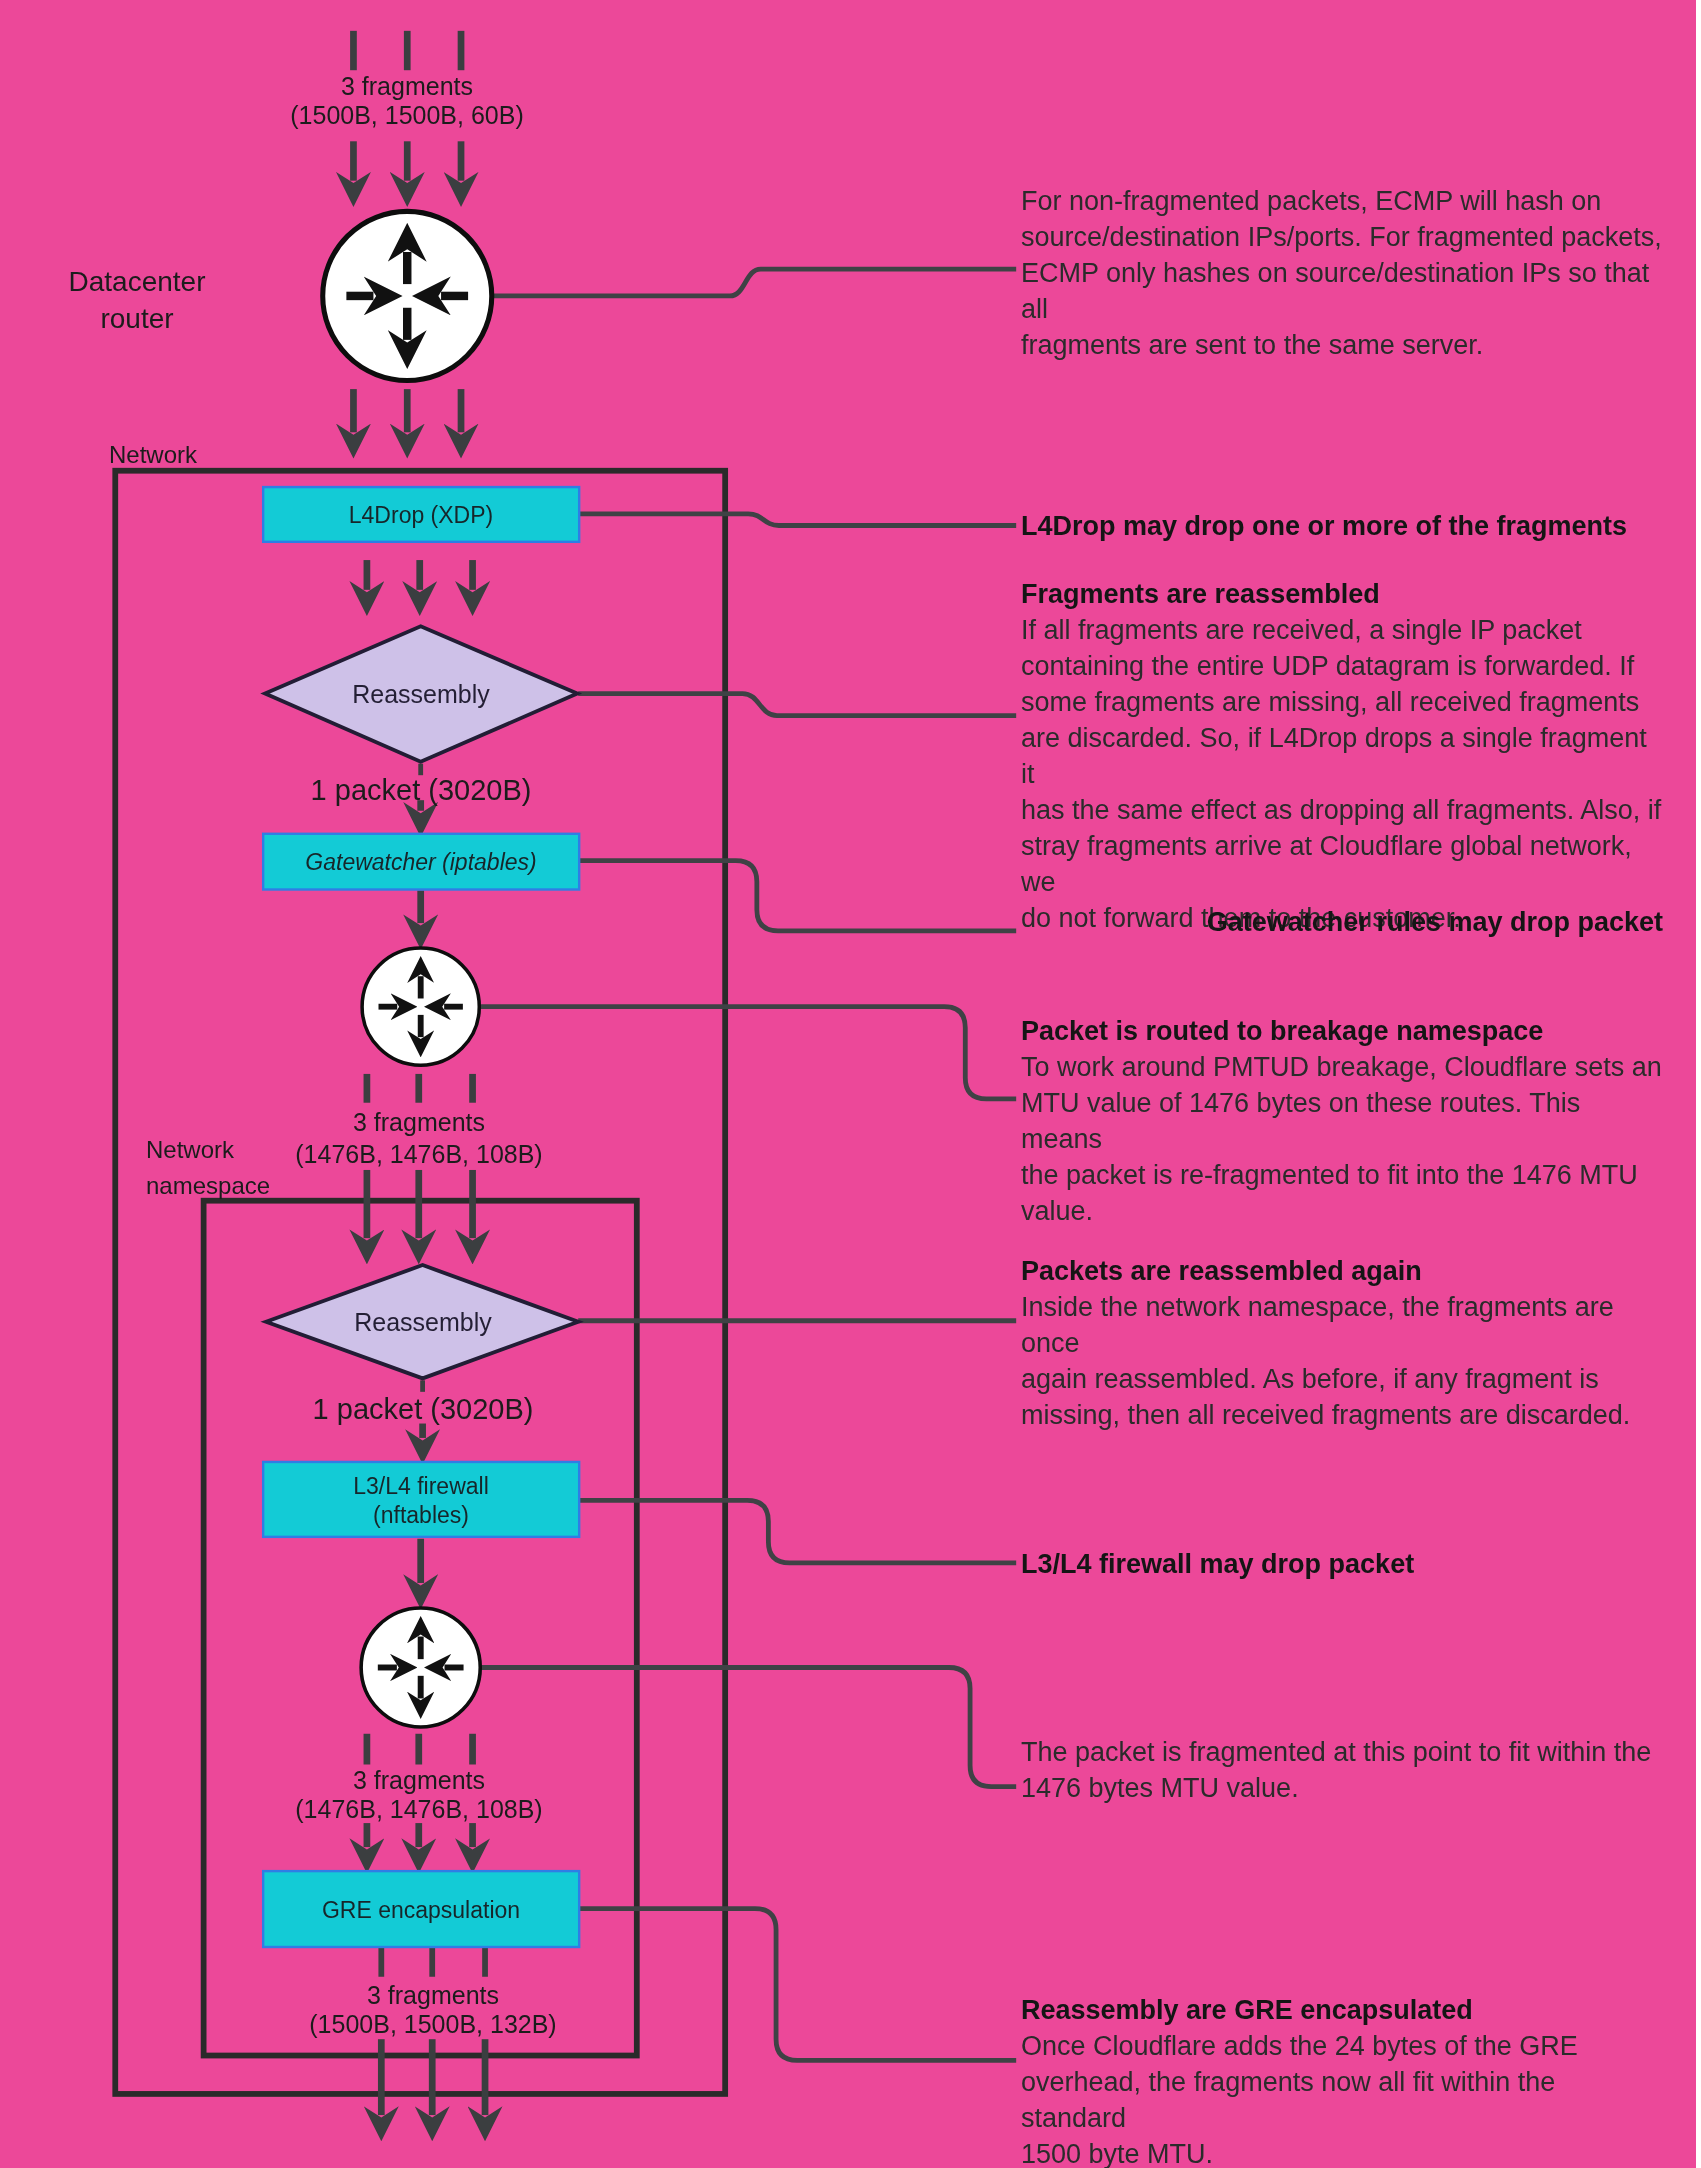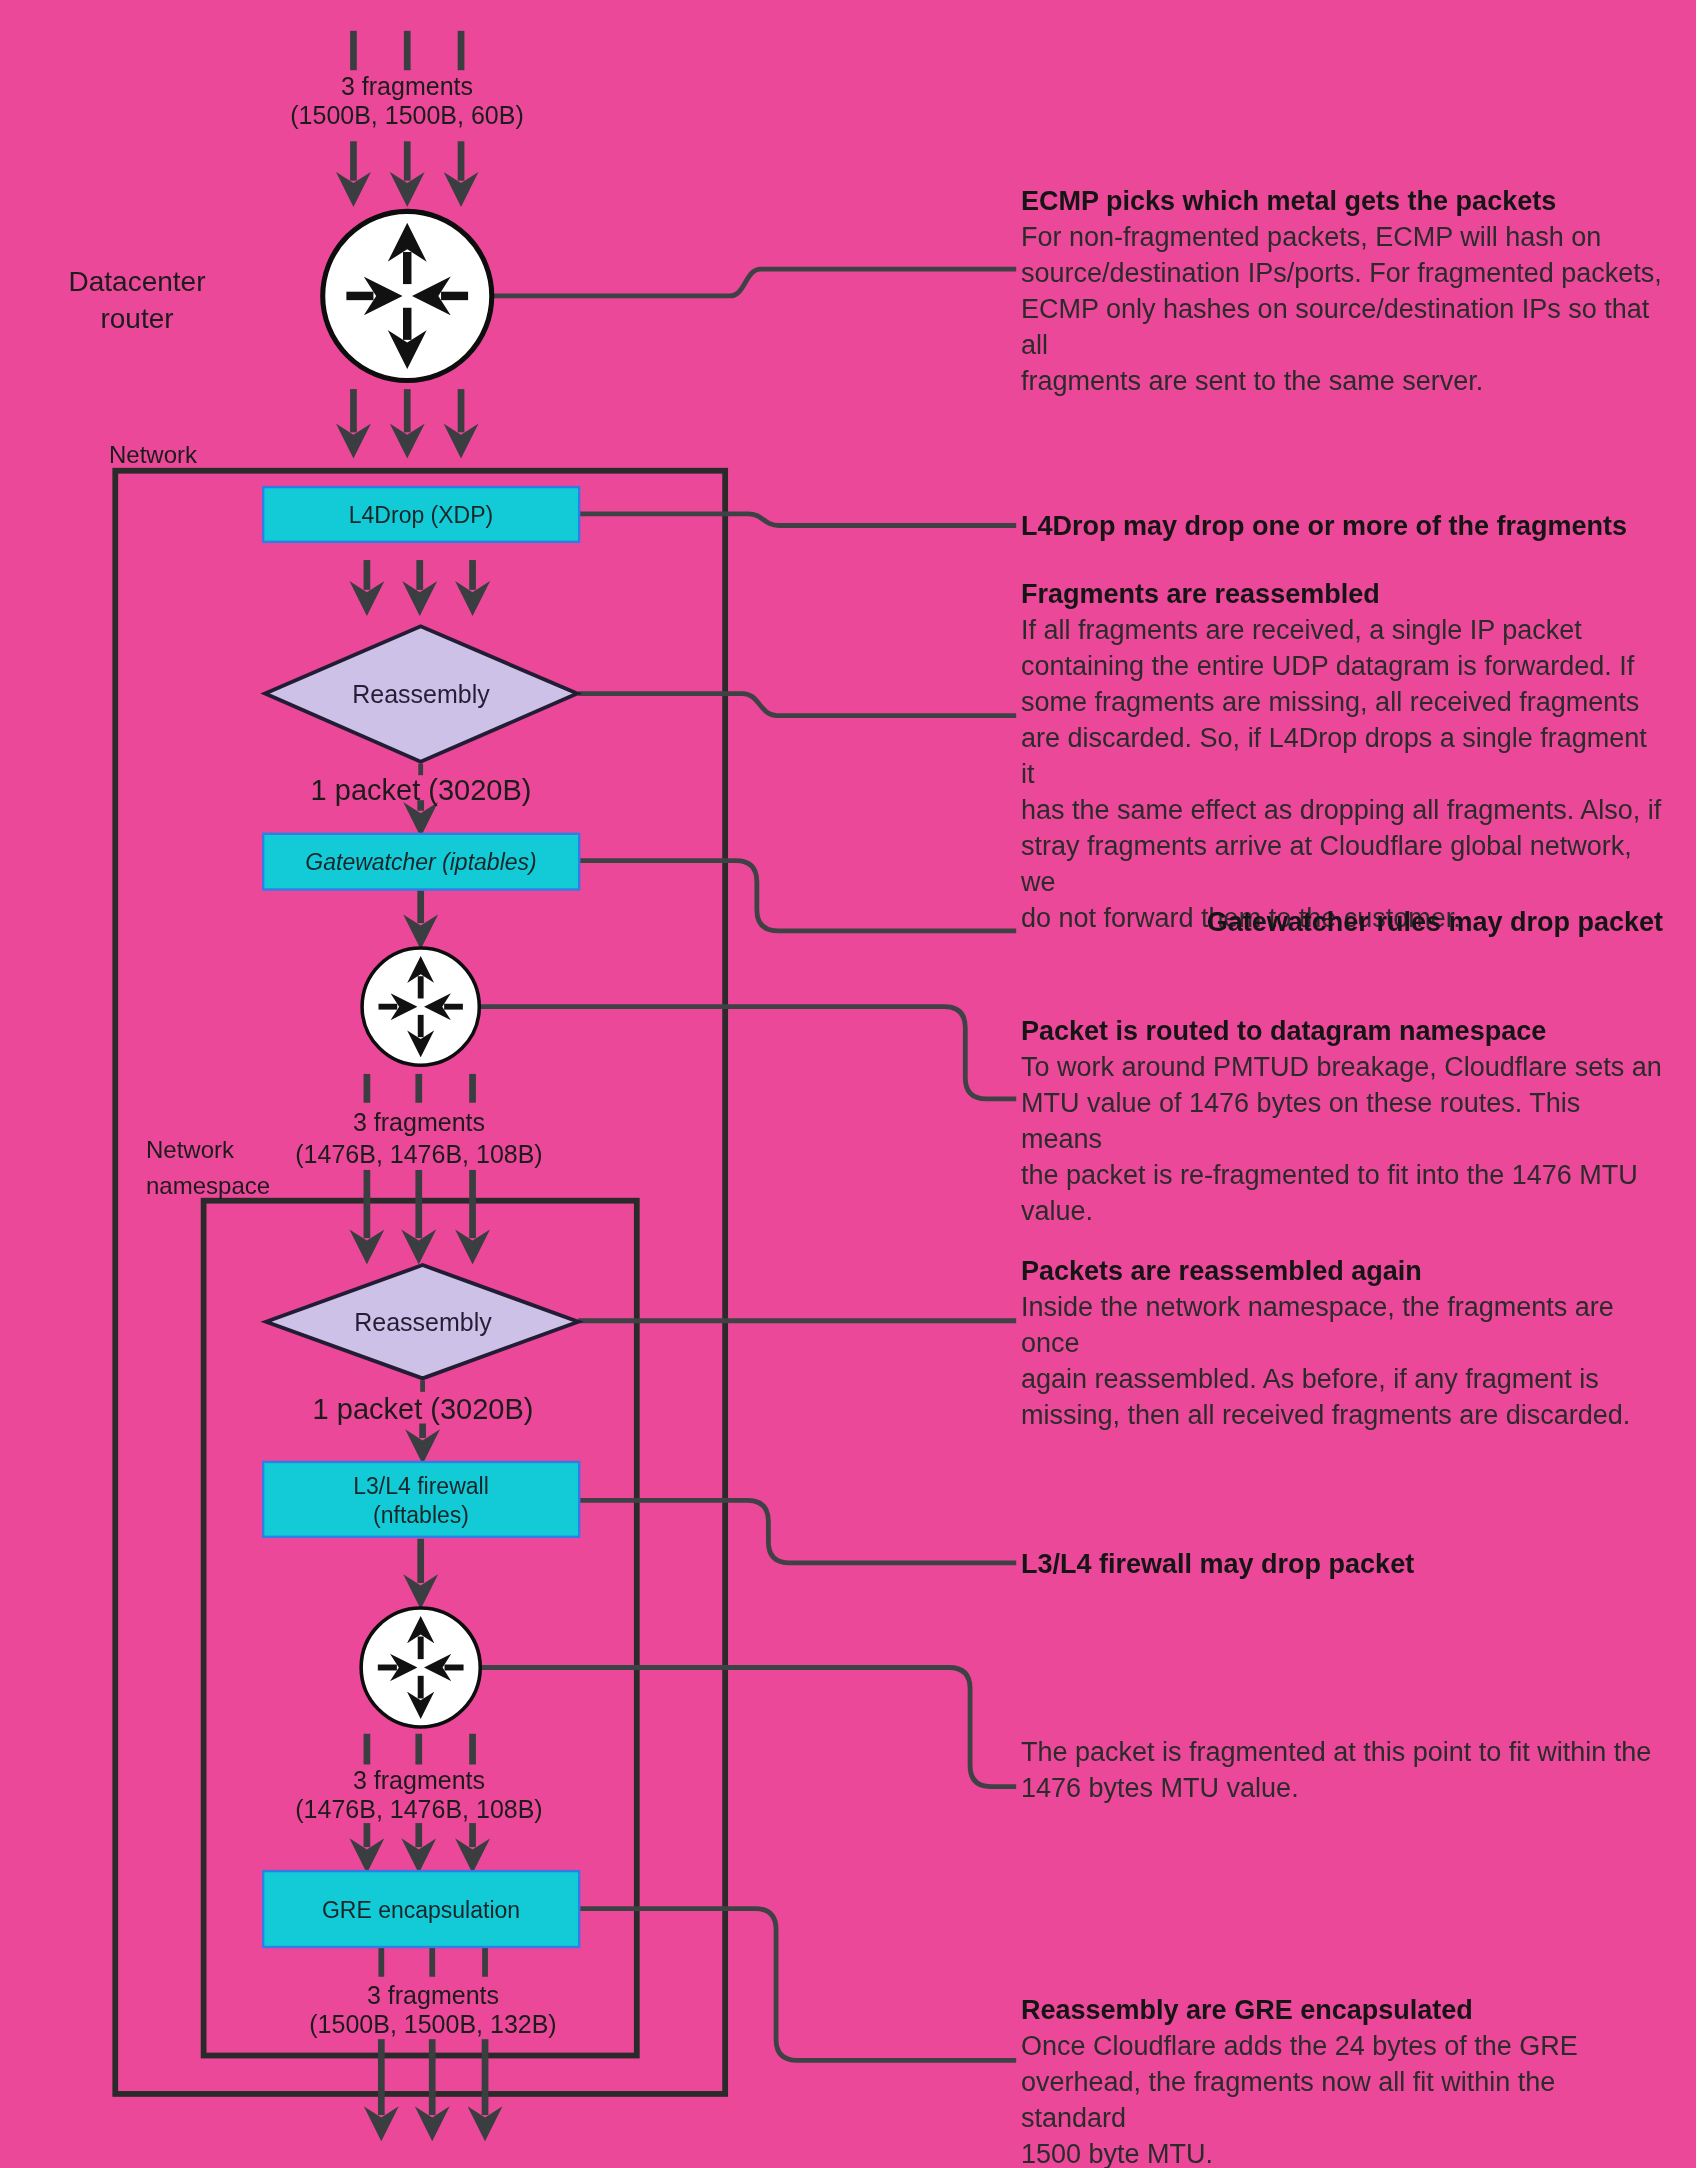--- a/index.html
+++ b/index.html
@@ -149,21 +149,20 @@
 
   <div class="lbl center frag" style="left:419px;top:1780px;">3 fragments</div>
   <div class="lbl center frag" style="left:419px;top:1809px;">(1476B, 1476B, 108B)</div>
 
   <div class="lbl center boxlbl" style="left:421px;top:1910px;">GRE encapsulation</div>
 
   <div class="lbl center frag" style="left:433px;top:1995px;">3 fragments</div>
   <div class="lbl center frag" style="left:433px;top:2024px;">(1500B, 1500B, 132B)</div>
 
   <div class="ann" style="top:183px;">
-    <div class="h">ECMP picks which metal gets the packets</div>
     <div class="b">For non-fragmented packets, ECMP will hash on
 source/destination IPs/ports. For fragmented packets,
 ECMP only hashes on source/destination IPs so that all
 fragments are sent to the same server.</div>
   </div>
   <div class="ann" style="top:508px;">
     <div class="h">L4Drop may drop one or more of the fragments</div>
     <div class="b"></div>
   </div>
   <div class="ann" style="top:576px;">
@@ -174,21 +173,21 @@
 are discarded. So, if L4Drop drops a single fragment it
 has the same effect as dropping all fragments. Also, if
 stray fragments arrive at Cloudflare global network, we
 do not forward them to the customer.</div>
   </div>
   <div class="ann" style="top:904px;text-align:right;">
     <div class="h">Gatewatcher rules may drop packet</div>
     <div class="b"></div>
   </div>
   <div class="ann" style="top:1013px;">
-    <div class="h">Packet is routed to datagram namespace</div>
+    <div class="h">Packet is routed to breakage namespace</div>
     <div class="b">To work around PMTUD breakage, Cloudflare sets an
 MTU value of 1476 bytes on these routes. This means
 the packet is re-fragmented to fit into the 1476 MTU
 value.</div>
   </div>
   <div class="ann" style="top:1253px;">
     <div class="h">Packets are reassembled again</div>
     <div class="b">Inside the network namespace, the fragments are once
 again reassembled. As before, if any fragment is
 missing, then all received fragments are discarded.</div>

